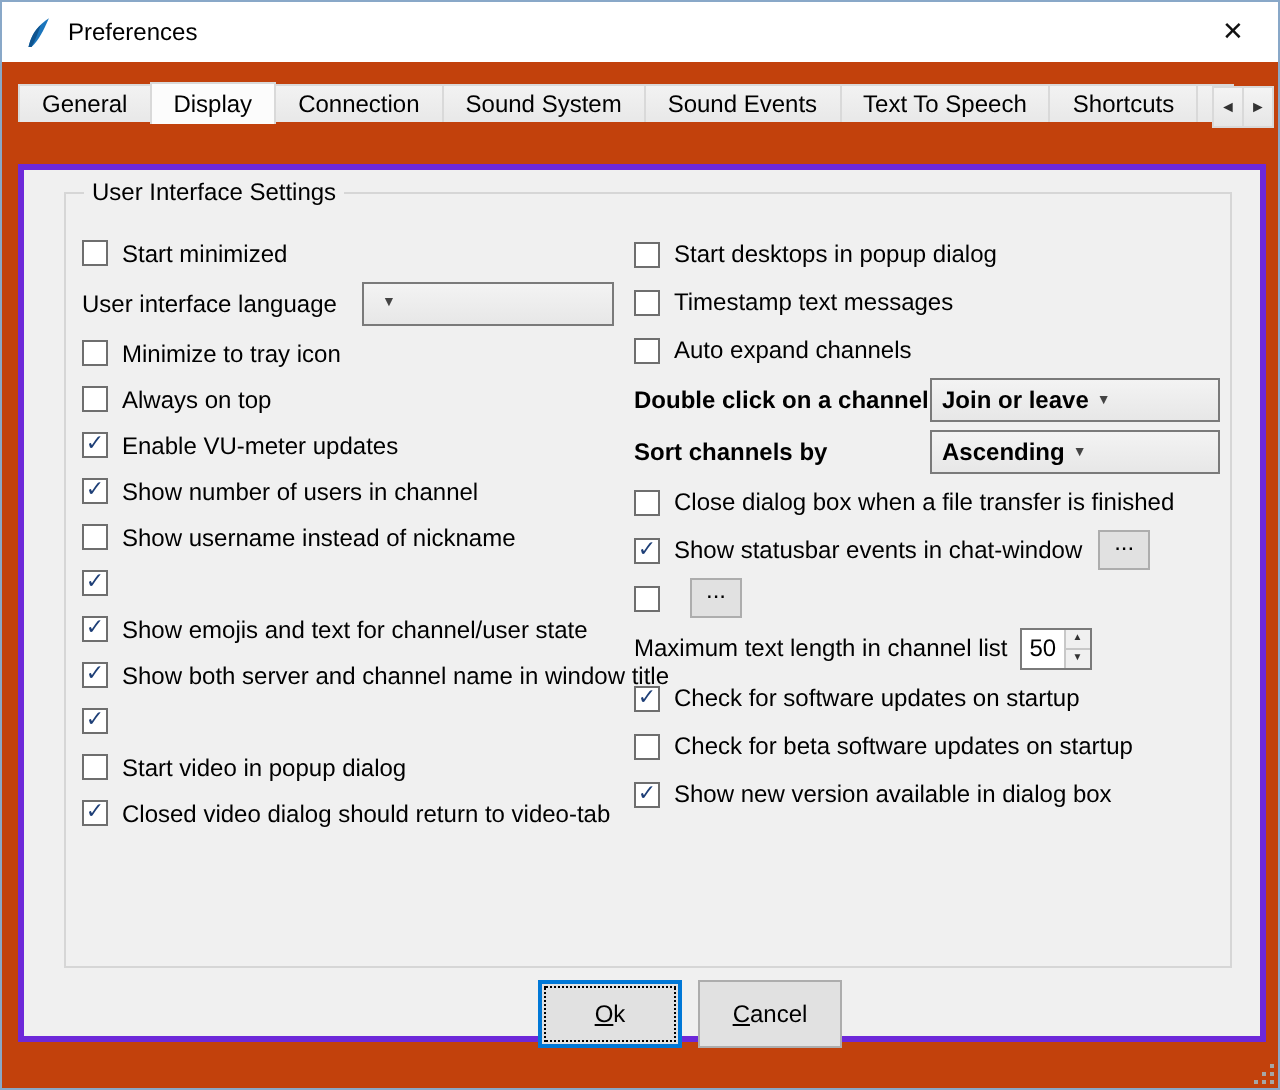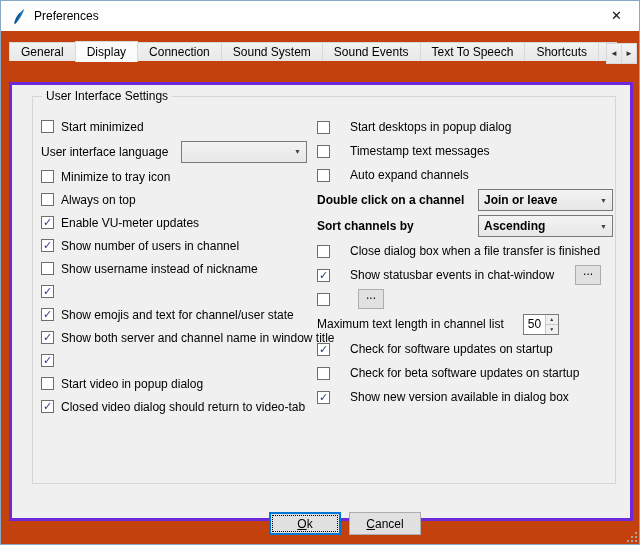--- a/index.html
+++ b/index.html
@@ -30,60 +30,60 @@
   }
   .tab-scroll{position:absolute;right:2px;top:42px;height:19px;display:flex;z-index:3;background:#f0f0f0;}
   .tsb{width:14px;height:19px;display:flex;align-items:center;justify-content:center;font-size:8px;color:#333;border:1px solid #d9d9d9;background:linear-gradient(#f4f4f4,#e6e6e6);margin-left:-1px;}
   
   .pane{position:absolute;left:8px;top:61px;width:624px;height:439px;box-sizing:border-box;background:#f0f0f0;border:3px solid #6d28d9;margin-top:20px;}
   .group{position:absolute;left:20px;top:11px;width:584px;height:388px;box-sizing:border-box;border:1px solid #d6d6d6;}
   .group-label{position:absolute;top:-8px;left:9px;background:#f0f0f0;padding:0 4px;}
   .col-left{position:absolute;left:8px;top:18px;width:270px;}
   .col-right{position:absolute;left:284px;top:18px;width:296px;}
   .row{display:flex;align-items:center;height:23px;}
-  .col-right .row{height:24px;gap:13px;}
+  .col-right .row{height:24px;}
   .row.combo-row{height:27px;}
   .col-right .row.combo-row{height:26px;font-weight:bold;}
   .col-right .row.spin-row{height:26px;}
   .lbl{white-space:nowrap;}
   .w140{flex:0 0 140px;}
   .col-right .combo-row .lbl{flex:0 0 148px;}
   
   .cb{
     flex:0 0 auto;width:13px;height:13px;box-sizing:border-box;margin-right:7px;
     border:1px solid #6e6e6e;background:#fff;
     display:flex;align-items:center;justify-content:center;
     font-size:11px;font-weight:bold;line-height:1;color:var(--check,#1e3f77);
   }
   
   .combo{
     height:22px;box-sizing:border-box;border:1px solid #7a7a7a;
     background:linear-gradient(#f3f3f3,#e7e7e7);
-    display:flex;align-items:center;justify-content:space-between;
+    display:flex;align-items:center;
     padding:0 5px;cursor:default;
   }
   .w126{width:126px;}
   .w145{width:145px;}
   .combo-val{white-space:nowrap;overflow:hidden;}
   .combo-arrow{font-size:7px;color:#444;margin-left:4px;flex:0 0 auto;}
   
   .dots{
     flex:0 0 auto;width:26px;height:20px;box-sizing:border-box;margin-left:8px;
     border:1px solid #adadad;background:#e1e1e1;
     display:flex;align-items:flex-start;justify-content:center;line-height:10px;font-size:12px;
   }
   
   .spin{flex:0 0 auto;display:flex;margin-left:6px;width:36px;height:21px;box-sizing:border-box;border:1px solid #7a7a7a;background:#fff;}
   .spin-val{flex:1;display:flex;align-items:center;padding-left:4px;}
   .spin-arrows{flex:0 0 13px;display:flex;flex-direction:column;}
   .spin-btn{flex:1;display:flex;align-items:center;justify-content:center;font-size:5px;color:#333;background:#f0f0f0;border-left:1px solid #c8c8c8;}
   .spin-btn:first-child{border-bottom:1px solid #c8c8c8;}
   
   .btn{
-    position:absolute;top:511px;width:72px;height:23px;box-sizing:border-box;
+    position:absolute;top:489px;width:72px;height:34px;box-sizing:border-box;
     background:#e1e1e1;border:1px solid #adadad;
     display:flex;align-items:center;justify-content:center;cursor:default;
   }
   .btn-label{display:block;}
   .btn-label::first-letter{text-decoration:underline;}
   .btn.default{
     border:1px solid var(--accent,#0078d7);
     box-shadow:inset 0 0 0 1px var(--accent,#0078d7);
     outline:1px dotted #000;outline-offset:-4px;
   }

